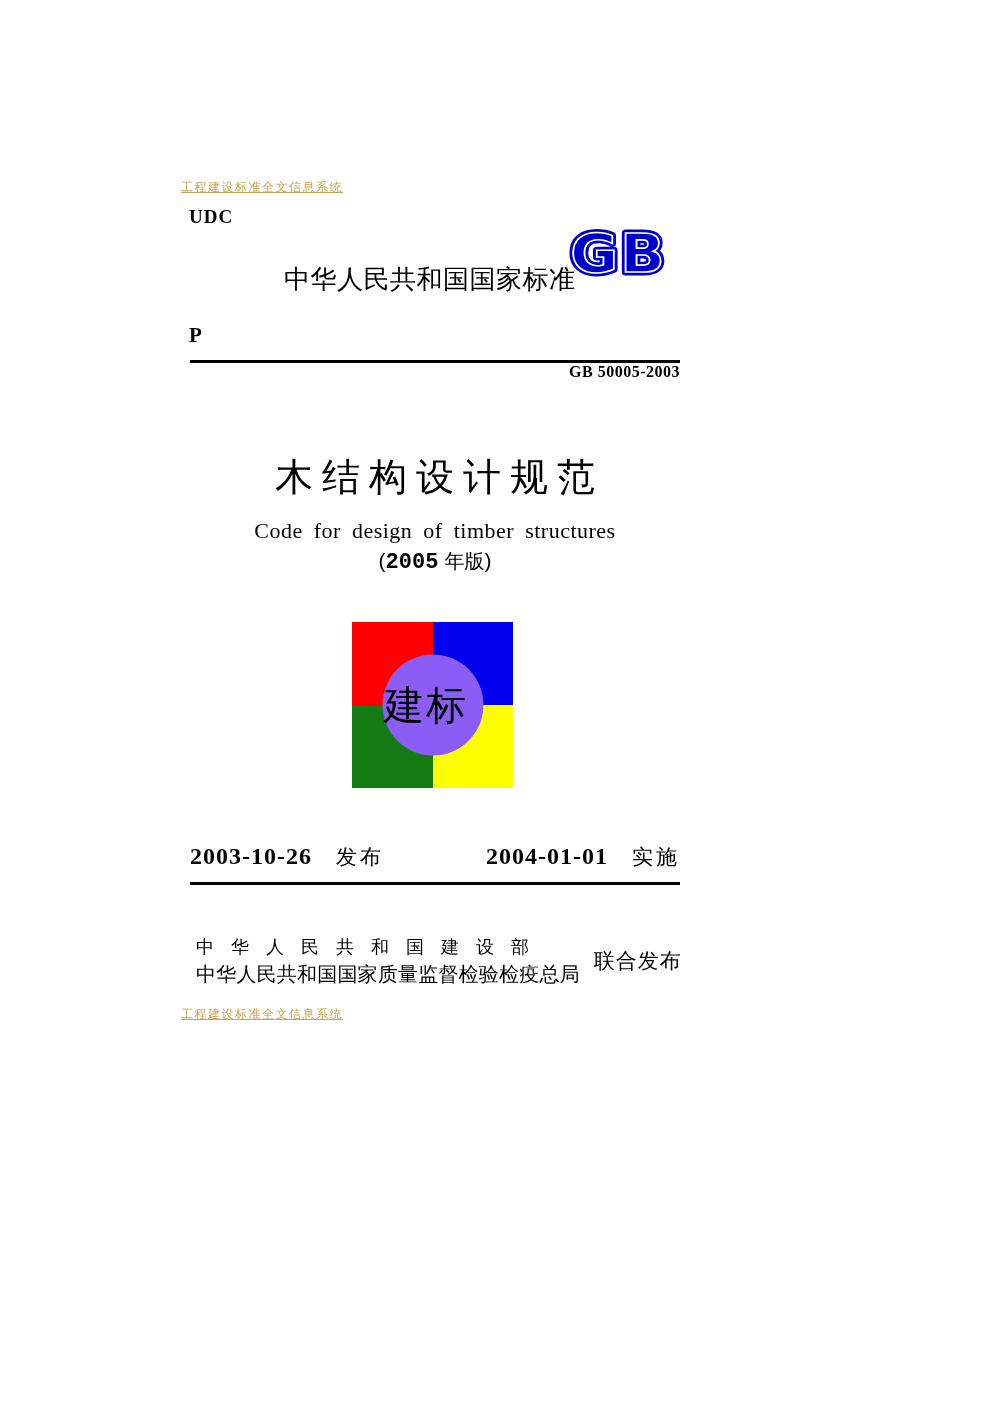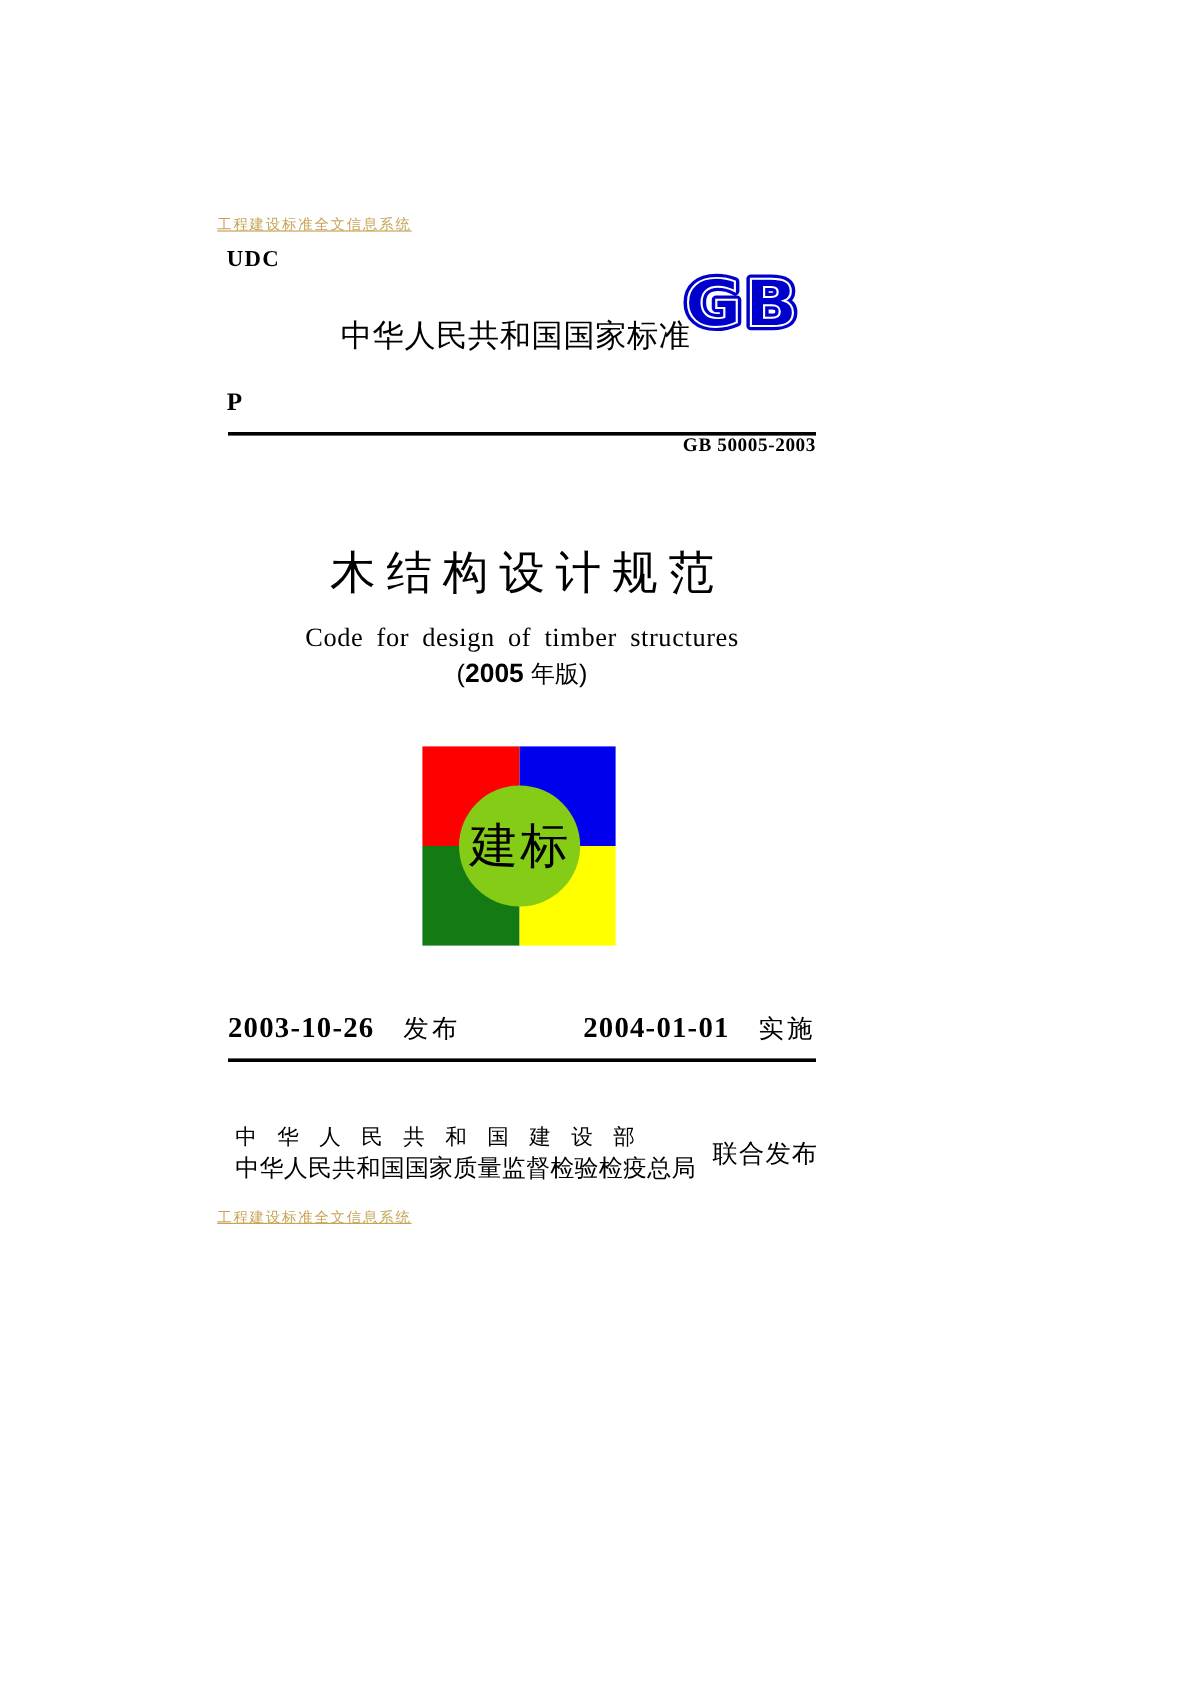--- a/index.html
+++ b/index.html
@@ -27,33 +27,33 @@
 
   .rule { position:absolute; left:190px; width:490px; height:3px; background:#000; }
   .rule-1 { top:360px; }
   .rule-2 { top:882px; }
 
   .title-cn { position:absolute; left:160px; top:452px; width:550px; text-align:center;
               font-size:38px; letter-spacing:9px; padding-left:9px; box-sizing:border-box; white-space:nowrap; }
   .title-en { position:absolute; left:190px; top:518px; width:490px; text-align:center;
               font-family:"Liberation Serif", serif; font-size:22px; word-spacing:5px; letter-spacing:0.5px; white-space:nowrap; }
   .edition  { position:absolute; left:190px; top:548px; width:490px; text-align:center; font-size:21px; white-space:nowrap; }
-  .edition .ed-year { font-family:Liberation Sans, sans-serif; font-weight:bold; font-size:22px;text-align:center; }
+  .edition .ed-year { font-family:Liberation Mono, monospace; font-weight:bold; font-size:22px;text-align:center; }
   .edition .ed-suffix { margin-left:6px; font-size:20px;text-align:center; }
 
   
   .emblem { position:absolute; left:352px; top:622px; width:161px; height:166px; }
   .emblem .sq { position:absolute; width:50%; height:50%; }
   .sq-tl { left:0; top:0; background:#FF0000; }
   .sq-tr { right:0; top:0; background:#0000EE; }
   .sq-bl { left:0; bottom:0; background:#147A14; }
   .sq-br { right:0; bottom:0; background:#FFFF00; }
   .emblem-circle { position:absolute; left:50%; top:50%; transform:translate(-50%,-50%);
-                   width:101px; height:101px; border-radius:50%; background:#84cc16;
-                   display:flex; align-items:center; justify-content:center; }
+                   width:101px; height:101px; border-radius:50%; background:#8b5cf6;
+                   display:flex; align-items:center; }
   .emblem-text { font-size:40px; letter-spacing:2px; padding-left:2px; color:#000; }
 
   
   .dates { position:absolute; left:190px; top:843px; width:490px;
            display:flex; justify-content:space-between; align-items:baseline; }
   .d-group { display:flex; align-items:baseline; }
   .d-num { font-family:"Liberation Serif", serif; font-weight:bold; font-size:24px; letter-spacing:1px; }
   .d-label { font-size:21px; margin-left:24px; letter-spacing:3px; white-space:nowrap; }
 
   

